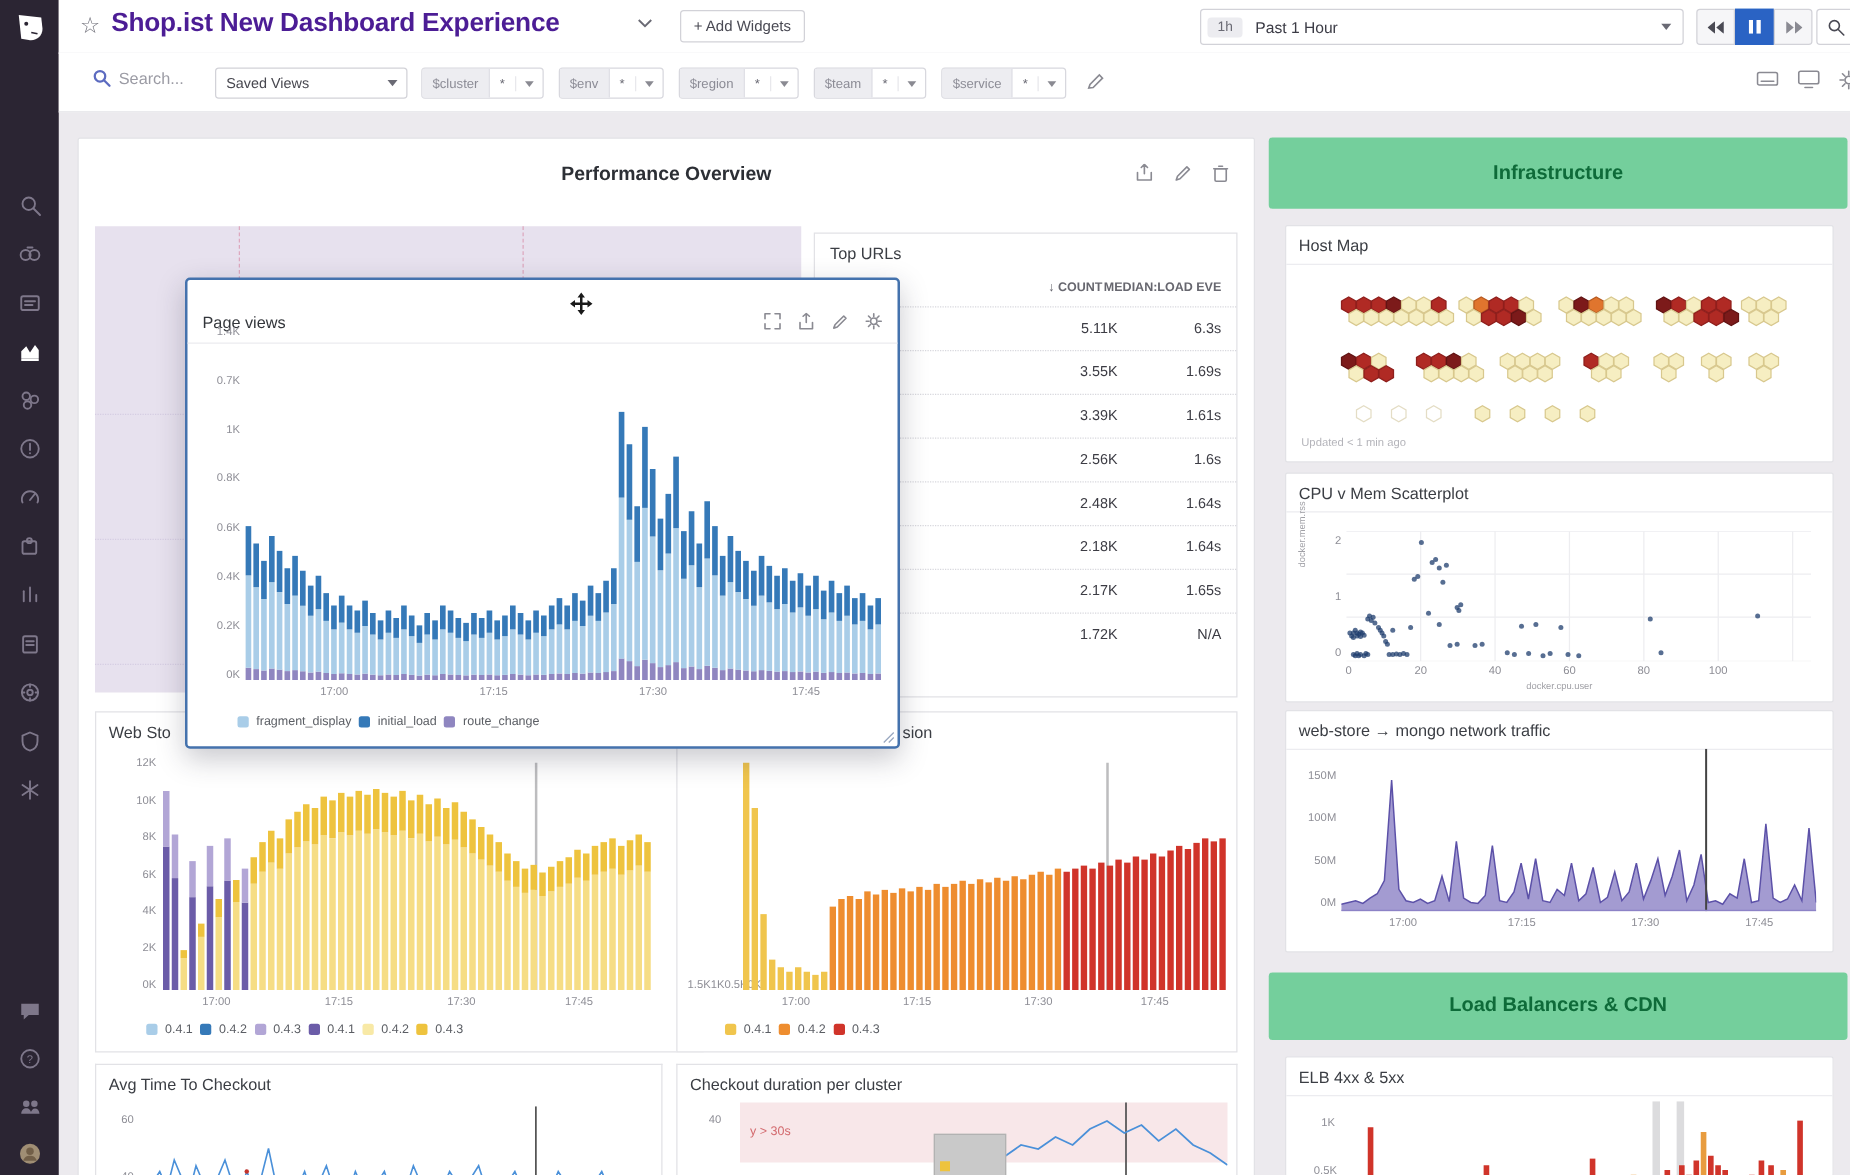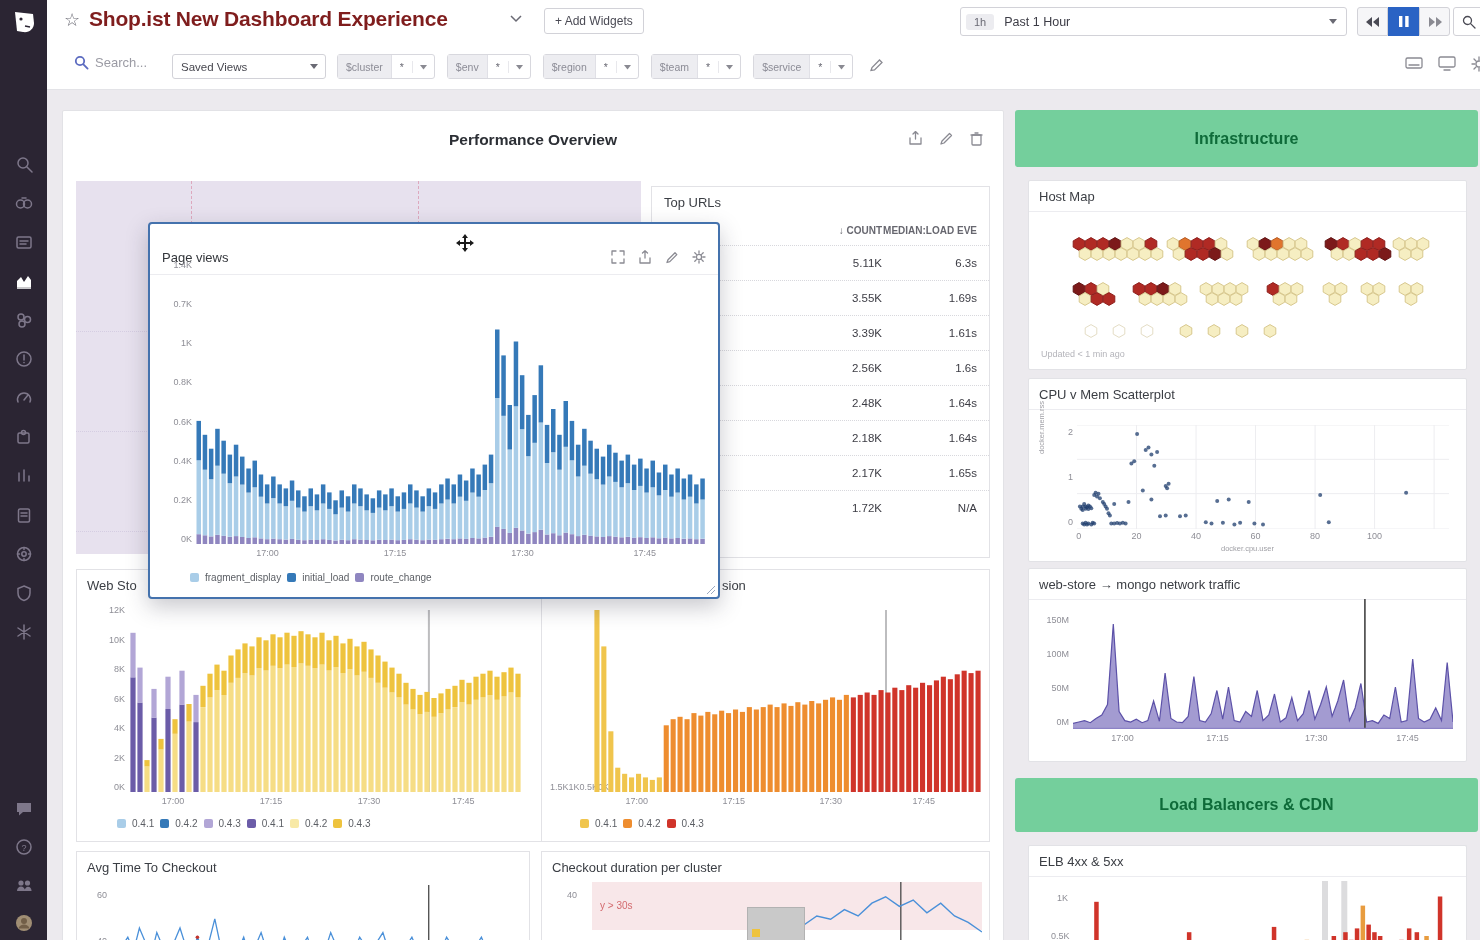--- a/index.html
+++ b/index.html
@@ -9,21 +9,21 @@
   
   #sidebar{left:0;top:0;width:47px;height:940px;background:#2b2533;display:flex;flex-direction:column;align-items:center;}
   #logo{margin-top:7px;width:30px;height:30px;}
   #side-icons{margin-top:118px;display:flex;flex-direction:column;gap:21px;align-items:center;}
   #side-bottom{margin-top:auto;margin-bottom:8px;display:flex;flex-direction:column;gap:20px;align-items:center;}
   .sicon{width:18px;height:18px;opacity:.75;cursor:pointer;}
   .sicon.active{opacity:1;}
   
   #header{left:47px;top:0;width:1433px;height:42px;background:#ffffff;border-bottom:1px solid #e7e7ea;}
   #star{left:17px;top:9px;font-size:18px;color:#70707a;}
-  #page-title{left:42px;top:7px;font-size:21px;font-weight:700;color:#7f1d1d;letter-spacing:-.2px;}
+  #page-title{left:42px;top:7px;font-size:21px;font-weight:700;color:#4c1d95;letter-spacing:-.2px;}
   #title-chevron{left:462px;top:14px;}
   .btn{border:1px solid #d2d2d8;border-radius:3px;background:#fff;font-size:12px;color:#4a4a54;display:flex;align-items:center;justify-content:center;cursor:pointer;}
   #add-widgets{left:497px;top:8px;height:24px;padding:0 10px;gap:4px;}
   #timebox{left:913px;top:7px;width:385px;height:27px;border:1px solid #d2d2d8;border-radius:3px;background:#fff;display:flex;align-items:center;cursor:pointer;}
   #time-badge{margin-left:5px;background:#ececf0;border-radius:3px;font-size:11px;color:#6a6a74;padding:2px 8px;}
   #time-label{margin-left:10px;font-size:12.5px;color:#3c3c46;}
   #time-caret{margin-left:auto;margin-right:8px;}
   #nav-group{left:1310px;top:7px;display:flex;}
   #nav-group .nbtn{width:29px;height:27px;border:1px solid #d2d2d8;background:#f6f6f8;display:flex;align-items:center;justify-content:center;cursor:pointer;}
   #nav-group .nbtn:first-child{border-radius:3px 0 0 3px;}
@@ -46,21 +46,21 @@
   
   .card{background:#fff;border:1px solid #e2e2e6;border-radius:2px;}
   .wtitle{font-size:13px;color:#3b3e44;font-weight:400;}
   .tick{font-size:9px;color:#8e8e96;}
   .xtick{font-size:9px;color:#8e8e96;}
   .greenhdr{background:#74cf9c;border-radius:3px;display:flex;align-items:center;justify-content:center;
             font-size:16px;font-weight:700;color:#0e6b39;}
   .legend{display:flex;gap:6px;align-items:center;}
   .legend .li{display:flex;gap:6px;align-items:center;font-size:10px;color:#5b5e64;}
   .legend .sw{width:9px;height:9px;border-radius:2px;}
-  .dashedrow{border-top:1px dotted #d8d8dd;}
+  .dashedrow{border-top:1px dotted #d8d8dd;gap:12px;}
   
   #pv-widget{left:148px;top:222px;width:568px;height:373px;background:#fff;border:2px solid #4472ad;border-radius:4px;
              box-shadow:0 8px 22px rgba(40,40,60,.25);z-index:30;}
   #pv-head{height:34px;border-bottom:1px solid #ececf0;display:flex;align-items:center;margin-top:16px;}
   #pv-head .t{margin-left:12px;font-size:13px;color:#33363b;}
   #pv-icons{margin-left:auto;margin-right:12px;display:flex;gap:13px;}
   
   #tu-head{display:flex;font-size:10px;font-weight:700;color:#67676f;}
   .turow{display:flex;font-size:11.5px;color:#3c3c44;align-items:center;}
   .turow .c1{width:118px;padding-left:12px;overflow:hidden;white-space:nowrap;}

